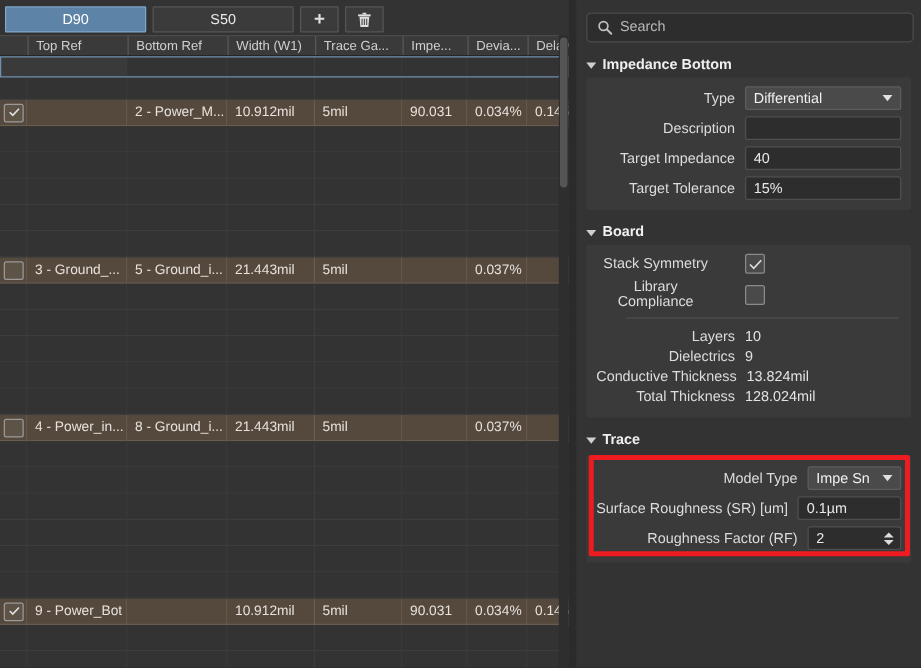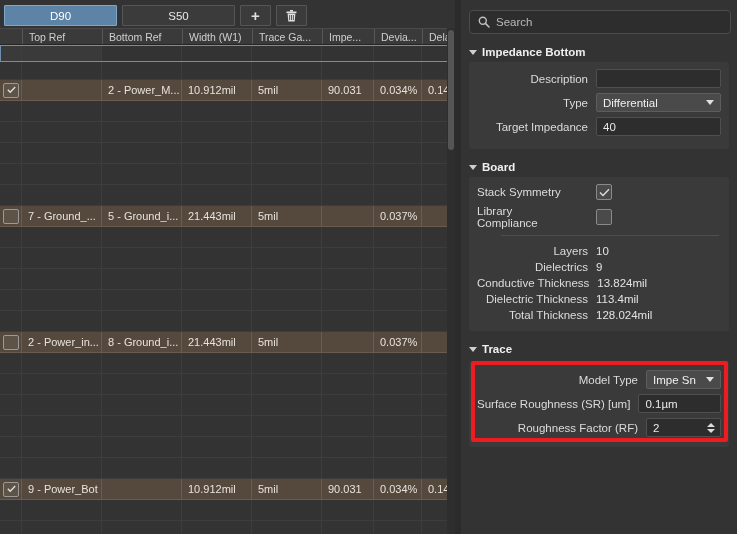--- a/index.html
+++ b/index.html
@@ -95,21 +95,21 @@
     box-sizing:border-box;
   }
   .select{
     height:19px;background:#4a4a4a;border:1px solid #5d5d5d;border-radius:2px;
     display:flex;align-items:center;padding-left:6px;font-size:11.5px;color:#f0f0f0;
     box-sizing:border-box;justify-content:space-between;
   }
   .caret{width:0;height:0;border-left:4px solid transparent;border-right:4px solid transparent;border-top:5px solid #e0e0e0;margin-right:6px;}
 
   .chkrow{display:flex;align-items:center;margin-bottom:5px;}
-  .chklabel{flex:1;text-align:left;padding-right:24px;font-size:11.5px;color:#dcdcdc;}
+  .chklabel{flex:1;text-align:center;padding-right:24px;font-size:11.5px;color:#dcdcdc;}
   .chkwrap{width:125px;}
   .bigcb{width:14px;height:14px;border:1px solid #8a8a8a;border-radius:2px;background:#4a4a4a;display:flex;align-items:center;justify-content:center;}
 
   .divider{height:1px;background:#4e4e4e;margin:6px 2px 7px 24px;}
 
   .irow{display:flex;align-items:center;height:16px;}
   .ilabel{flex:1;text-align:right;padding-right:8px;font-size:11.5px;color:#dcdcdc;white-space:nowrap;}
   .ival{width:125px;font-size:11.5px;color:#e2e2e2;}
 
   
@@ -245,21 +245,21 @@
           <div class="cell c3" style="width: 70px; flex: 0 0 70px;"></div>
           <div class="cell c4" style="width: 70px; flex: 0 0 70px;"></div>
           <div class="cell c5" style="width: 52px; flex: 0 0 52px;"></div>
           <div class="cell c6" style="width: 48px; flex: 0 0 48px;"></div>
           <div class="cell c7" style="width: 35px; flex: 0 0 35px;"></div>
         </div>
         <div class="row data" style="height: 21px;">
           <div class="cell c0" style="width: 22px; flex: 0 0 22px; padding-left: 0px;">
             <div class="cb"></div>
           </div>
-          <div class="cell c1" style="width: 80px; flex: 0 0 80px;">7 - Ground_...</div>
+          <div class="cell c1" style="width: 80px; flex: 0 0 80px;">3 - Ground_...</div>
           <div class="cell c2" style="width: 80px; flex: 0 0 80px; text-align: right;">5 - Ground_i...</div>
           <div class="cell c3" style="width: 70px; flex: 0 0 70px;">21.443mil</div>
           <div class="cell c4" style="width: 70px; flex: 0 0 70px;">5mil</div>
           <div class="cell c5" style="width: 52px; flex: 0 0 52px;"></div>
           <div class="cell c6" style="width: 48px; flex: 0 0 48px;">0.037%</div>
           <div class="cell c7" style="width: 35px; flex: 0 0 35px;"></div>
         </div>
         <div class="row blank" style="height: 21px;">
           <div class="cell c0" style="width: 22px; flex: 0 0 22px; padding-left: 0px;"></div>
           <div class="cell c1" style="width: 80px; flex: 0 0 80px;"></div>
@@ -307,21 +307,21 @@
           <div class="cell c3" style="width: 70px; flex: 0 0 70px;"></div>
           <div class="cell c4" style="width: 70px; flex: 0 0 70px;"></div>
           <div class="cell c5" style="width: 52px; flex: 0 0 52px;"></div>
           <div class="cell c6" style="width: 48px; flex: 0 0 48px;"></div>
           <div class="cell c7" style="width: 35px; flex: 0 0 35px;"></div>
         </div>
         <div class="row data" style="height: 21px;">
           <div class="cell c0" style="width: 22px; flex: 0 0 22px; padding-left: 0px;">
             <div class="cb"></div>
           </div>
-          <div class="cell c1" style="width: 80px; flex: 0 0 80px;">2 - Power_in...</div>
+          <div class="cell c1" style="width: 80px; flex: 0 0 80px;">4 - Power_in...</div>
           <div class="cell c2" style="width: 80px; flex: 0 0 80px;">8 - Ground_i...</div>
           <div class="cell c3" style="width: 70px; flex: 0 0 70px;">21.443mil</div>
           <div class="cell c4" style="width: 70px; flex: 0 0 70px;">5mil</div>
           <div class="cell c5" style="width: 52px; flex: 0 0 52px;"></div>
           <div class="cell c6" style="width: 48px; flex: 0 0 48px;">0.037%</div>
           <div class="cell c7" style="width: 35px; flex: 0 0 35px;"></div>
         </div>
         <div class="row blank" style="height: 21px;">
           <div class="cell c0" style="width: 22px; flex: 0 0 22px; padding-left: 0px;"></div>
           <div class="cell c1" style="width: 80px; flex: 0 0 80px;"></div>
@@ -439,43 +439,49 @@
     </div>
 
     <div class="sect">
       <div class="secthdr">
         <span class="arrow"></span>
         <span>Impedance Bottom</span>
       </div>
       <div class="panel">
 
         <div class="frow">
-          <span class="flabel">Description</span>
-          <div class="fval">
-              <div class="input"></div>
-            </div>
-        </div>
-
-        <div class="frow">
           <span class="flabel">Type</span>
           <div class="fval">
             <div class="select">
               <span>Differential</span>
               <span class="caret"></span>
             </div>
           </div>
         </div>
 
         <div class="frow">
+          <span class="flabel">Description</span>
+          <div class="fval">
+              <div class="input"></div>
+            </div>
+        </div>
+
+        <div class="frow">
           <span class="flabel">Target Impedance</span>
           <div class="fval">
               <div class="input">40</div>
             </div>
         </div>
 
+        <div class="frow" style="margin-bottom:0;">
+          <span class="flabel">Target Tolerance</span>
+          <div class="fval">
+              <div class="input">15%</div>
+            </div>
+        </div>
 
       </div>
     </div>
 
     <div class="sect">
       <div class="secthdr">
         <span class="arrow"></span>
         <span>Board</span>
       </div>
       <div class="panel">
@@ -504,24 +510,20 @@
           <span class="ilabel">Layers</span>
           <span class="ival">10</span>
         </div>
         <div class="irow">
           <span class="ilabel">Dielectrics</span>
           <span class="ival">9</span>
         </div>
         <div class="irow">
           <span class="ilabel">Conductive Thickness</span>
           <span class="ival">13.824mil</span>
-        </div>
-        <div class="irow">
-          <span class="ilabel">Dielectric Thickness</span>
-          <span class="ival">113.4mil</span>
         </div>
         <div class="irow">
           <span class="ilabel">Total Thickness</span>
           <span class="ival">128.024mil</span>
         </div>
 
       </div>
     </div>
 
     <div class="sect otherwrap">

